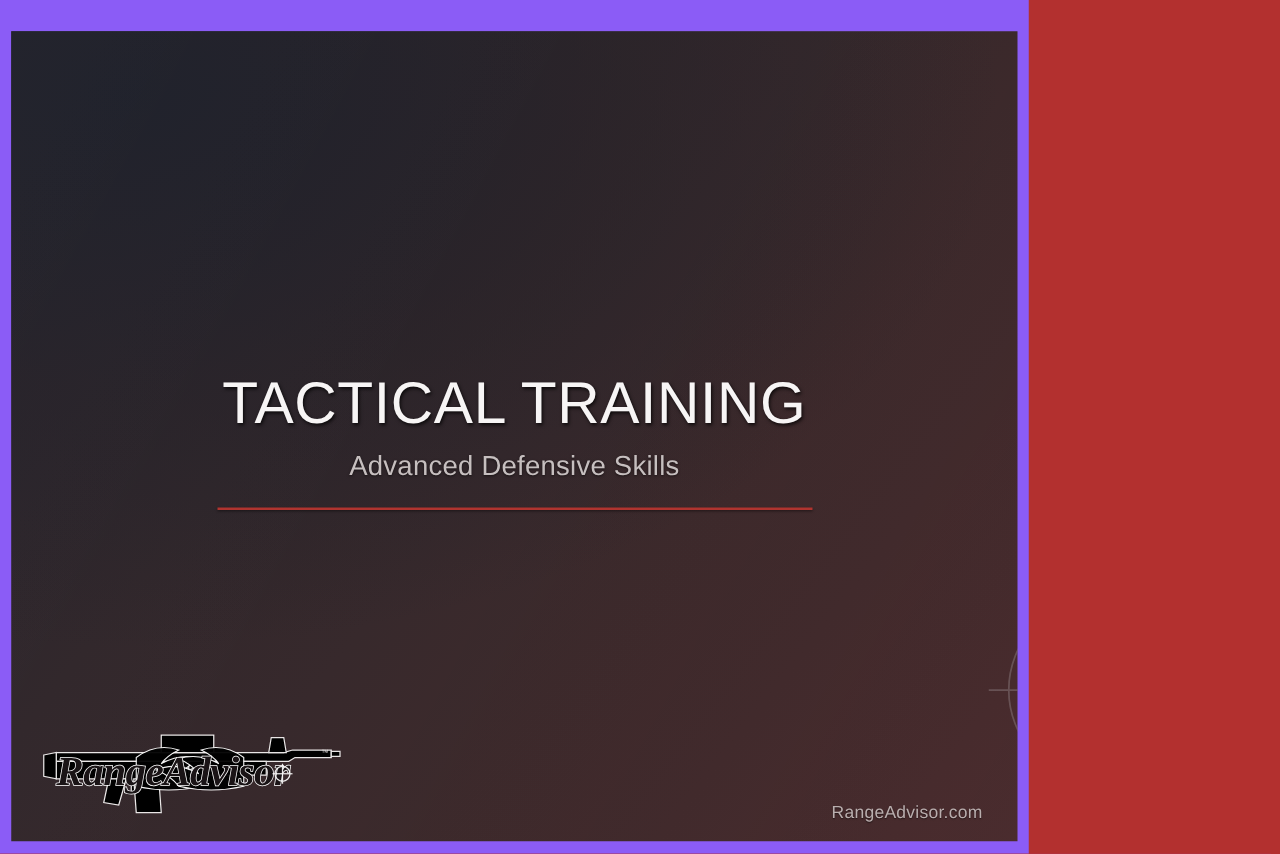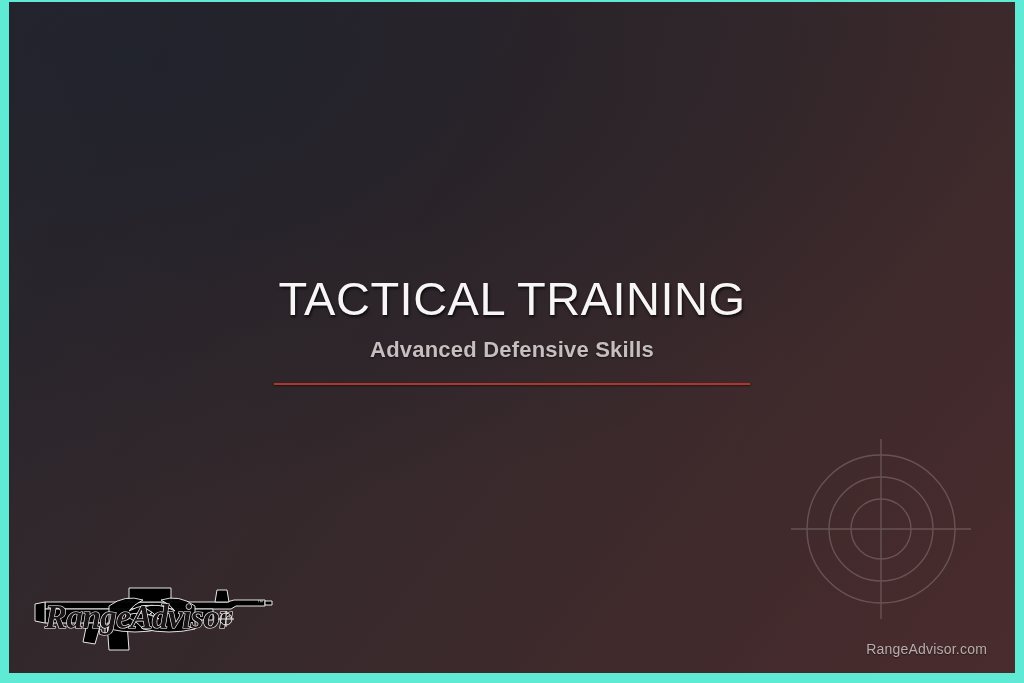--- a/index.html
+++ b/index.html
@@ -8,24 +8,24 @@
     width:1024px;
     height:683px;
     overflow:hidden;
     background:#b3302f;
     font-family:"Liberation Sans", sans-serif;
   }
 
   
   #slide {
     position:relative;
-    width:1024px;
+    width:823px;
     height:683px;
-    background:#5eead4;      
-    padding:2px 9px 10px 9px;
+    background:#8b5cf6;      
+    padding:25px 9px 10px 9px;
   }
 
   #canvas {
     position:relative;
     width:100%;
     height:100%;
     overflow:hidden;
     background:
       radial-gradient(ellipse 120% 95% at 12% 8%,
                       rgba(30,32,42,0.95) 0%,
@@ -74,21 +74,21 @@
     font-weight:400;
     letter-spacing:0.5px;
     color:#f7f5f5;
     line-height:1.05;
     text-shadow:1px 2px 3px rgba(0,0,0,.75);
     white-space:nowrap;
   }
   .slide-subtitle {
     margin-top:14px;
     font-size:22px;
-    font-weight:700;
+    font-weight:400;
     color:#c6bfbf;
     letter-spacing:0.2px;
     text-shadow:0 1px 2px rgba(0,0,0,.55);
     white-space:nowrap;
   }
   .divider {
     margin:20px auto 0 auto;
     width:476px;
     height:2px;
     background:#b0342f;

